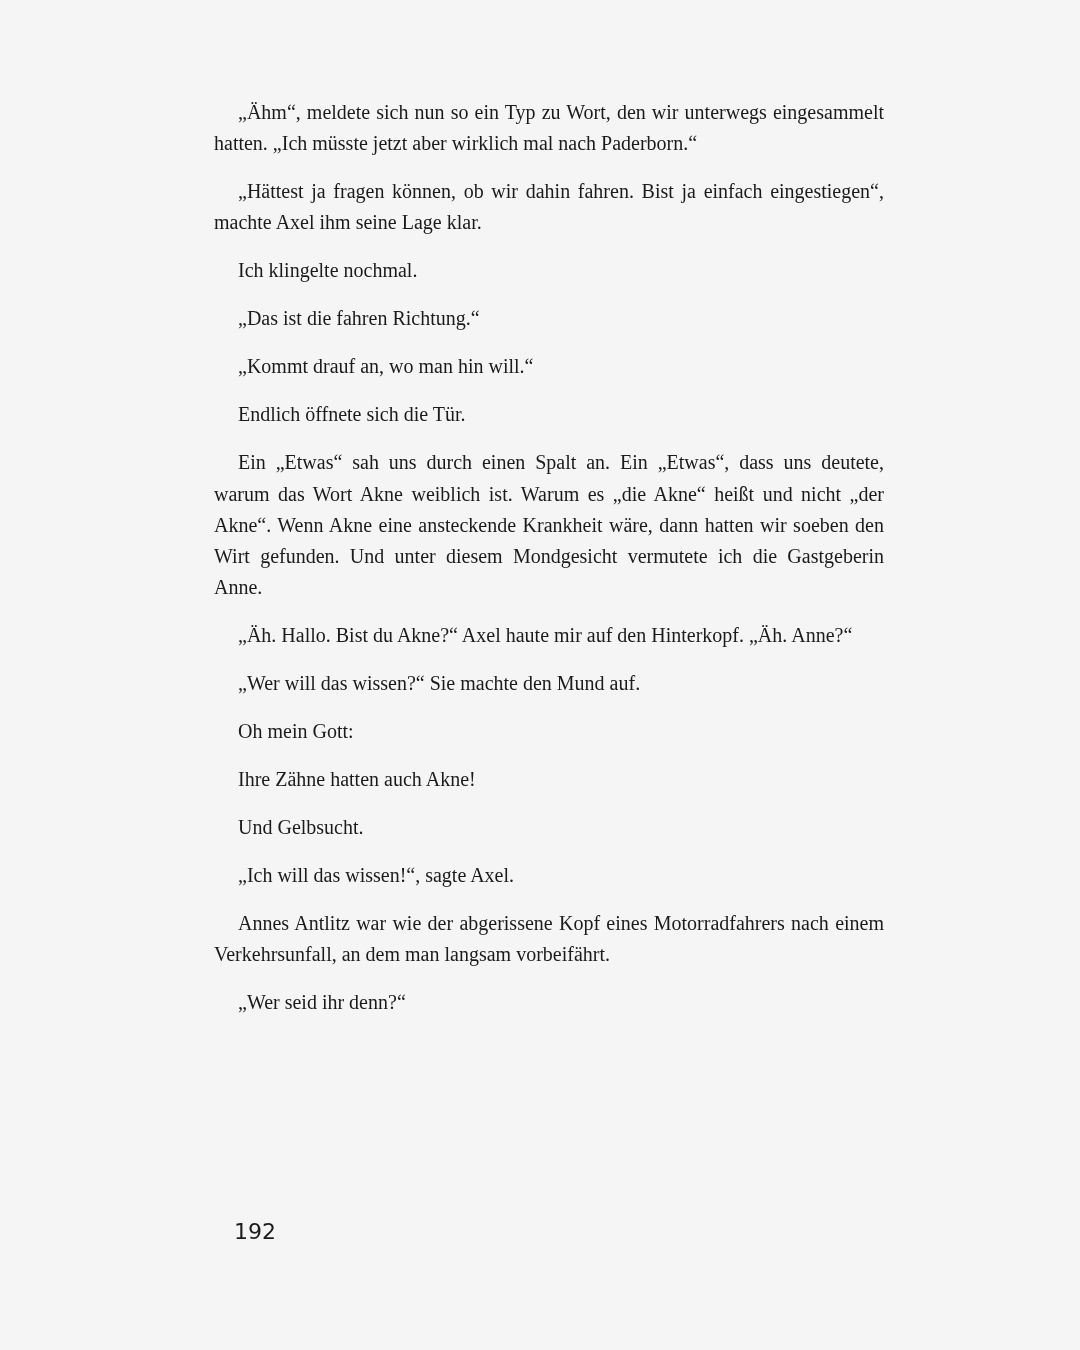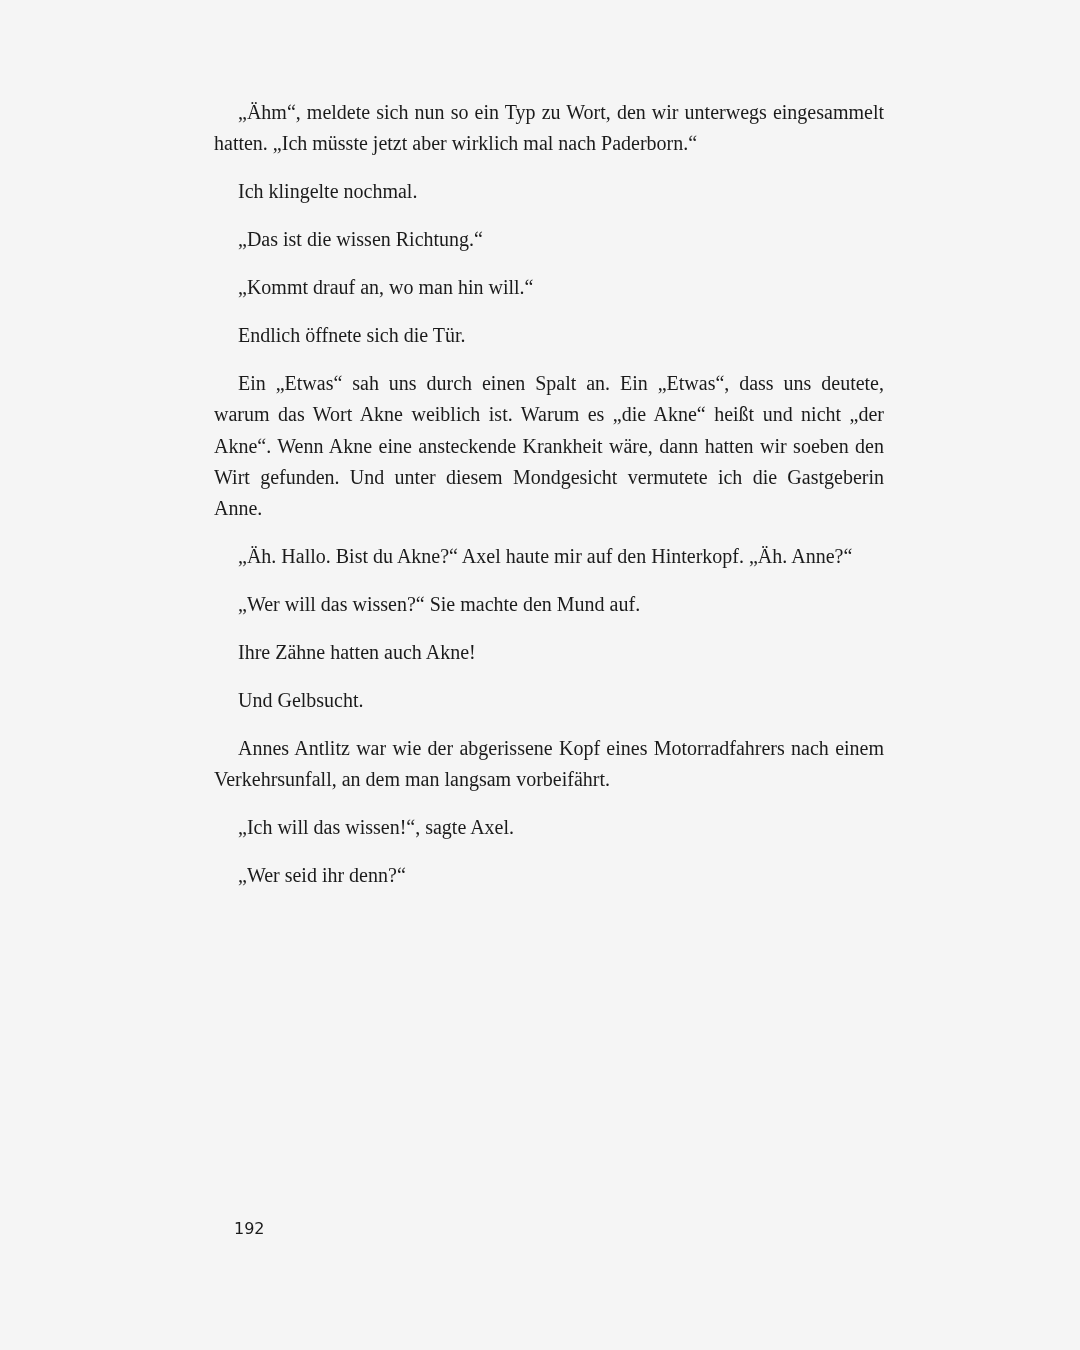--- a/index.html
+++ b/index.html
@@ -23,36 +23,38 @@
       margin: 0 0 16.8px 0;
       text-indent: 24px;
       text-align: justify;
       hyphens: manual;
     }
     .page-number {
       position: absolute;
       left: 234px;
       top: 1219px;
       font-family: "DejaVu Sans", "Liberation Sans", sans-serif;
-      font-size: 16px;
+      font-size: 22px;
       color: #1b1b1b;
     }
   </style>
 </head>
 <body>
 
 <div class="page-text">
   <p class="para">„Ähm“, meldete sich nun so ein Typ zu Wort, den wir unterwegs eingesammelt hatten. „Ich müsste jetzt aber wirklich mal nach Pader­born.“</p>
+  <p class="para">„Hättest ja fragen können, ob wir dahin fahren. Bist ja einfach einges­tiegen“, machte Axel ihm seine Lage klar.</p>
   <p class="para">Ich klingelte nochmal.</p>
-  <p class="para">„Das ist die wissen Richtung.“</p>
+  <p class="para">„Das ist die fahren Richtung.“</p>
   <p class="para">„Kommt drauf an, wo man hin will.“</p>
   <p class="para">Endlich öffnete sich die Tür.</p>
   <p class="para">Ein „Etwas“ sah uns durch einen Spalt an. Ein „Etwas“, dass uns deu­tete, warum das Wort Akne weiblich ist. Warum es „die Akne“ heißt und nicht „der Akne“. Wenn Akne eine ansteckende Krankheit wäre, dann hatten wir soeben den Wirt gefunden. Und unter diesem Mondgesicht vermutete ich die Gastgeberin Anne.</p>
   <p class="para">„Äh. Hallo. Bist du Akne?“ Axel haute mir auf den Hinterkopf. „Äh. Anne?“</p>
   <p class="para">„Wer will das wissen?“ Sie machte den Mund auf.</p>
+  <p class="para">Oh mein Gott:</p>
   <p class="para">Ihre Zähne hatten auch Akne!</p>
   <p class="para">Und Gelbsucht.</p>
+  <p class="para">„Ich will das wissen!“, sagte Axel.</p>
   <p class="para">Annes Antlitz war wie der abgerissene Kopf eines Motorradfahrers nach einem Verkehrsunfall, an dem man langsam vorbeifährt.</p>
-  <p class="para">„Ich will das wissen!“, sagte Axel.</p>
   <p class="para">„Wer seid ihr denn?“</p>
 </div>
 
 <div class="page-number">192</div>
 
 </body></html>

